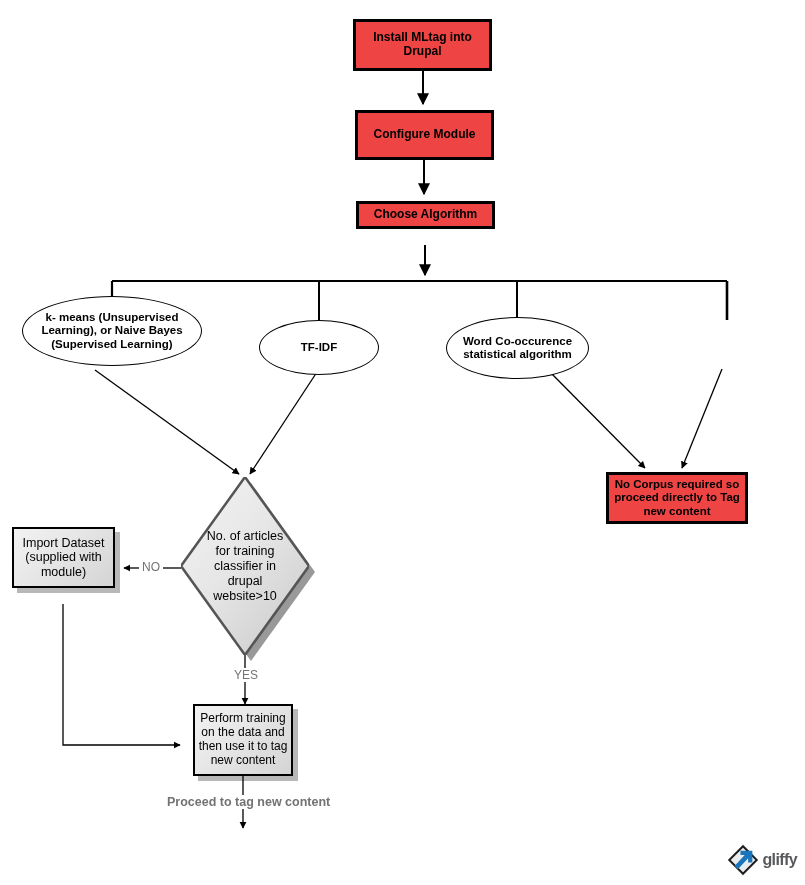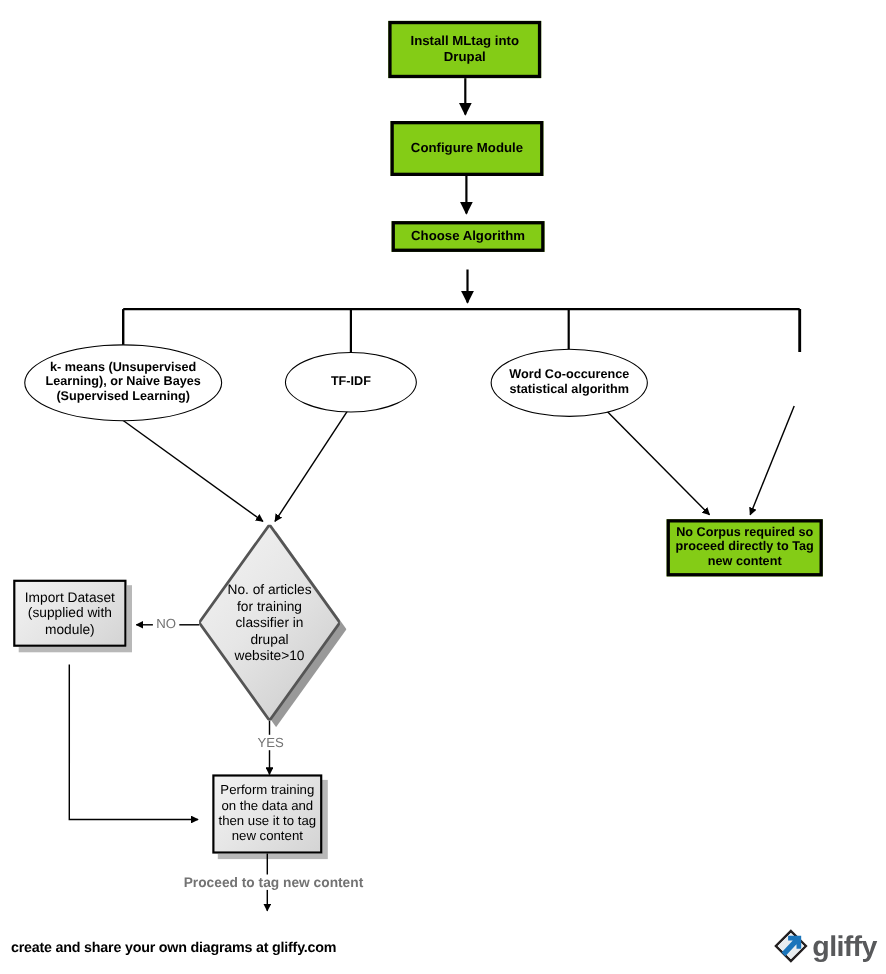--- a/index.html
+++ b/index.html
@@ -35,21 +35,21 @@
     display: flex;
     align-items: center;
     justify-content: center;
     text-align: center;
     line-height: 1.15;
   }
 
   
   .box-strong {
     border: 3px solid #000000;
-    background: #84cc16;
+    background: #ef4444;
     font-weight: bold;
     font-size: 12px;
     color: #000000;
   }
 
   
   .box-gray {
     border: 2px solid #000000;
     background: linear-gradient(135deg, #f2f2f2 0%, #e6e6e6 45%, #d4d4d4 100%);
     box-shadow: 5px 5px 0 rgba(0,0,0,0.28);
@@ -139,21 +139,21 @@
     top: 4px;
     display: flex;
     align-items: center;
     gap: 2px;
   }
   #footer-logo .mark {
     width: 34px;
     height: 34px;
   }
   #footer-logo .wordmark {
-    font-size: 26px;
+    font-size: 16px;
     font-weight: bold;
     color: #58595b;
     letter-spacing: -0.6px;
     line-height: 1;
     text-align: center;
   }
 </style>
 </head>
 <body>
 
@@ -213,21 +213,21 @@
   </div>
 
   <div class="node box-strong" style="left:355px; top:110px; width:139px; height:50px;">
     <span>Configure Module</span>
   </div>
 
   <div class="node box-strong" style="left:356px; top:201px; width:139px; height:28px;">
     <span>Choose Algorithm</span>
   </div>
 
-  <div class="node ellipse big" style="left:22px; top:313px; width:180px; height:70px;align-items:center;">
+  <div class="node ellipse big" style="left:22px; top:296px; width:180px; height:70px;align-items:center;">
     <span>k- means (Unsupervised Learning), or Naive Bayes (Supervised Learning)</span>
   </div>
 
   <div class="node ellipse" style="left:259px; top:320px; width:120px; height:55px;">
     <span>TF-IDF</span>
   </div>
 
   <div class="node ellipse" style="left:446px; top:317px; width:143px; height:62px;">
     <span>Word Co-occurence statistical algorithm</span>
   </div>
@@ -255,21 +255,20 @@
     <span>No Corpus required so proceed directly to Tag new content</span>
   </div>
 
   <div class="edge-label" style="left:139px; top:560px;">NO</div>
 
   <div class="edge-label" style="left:231px; top:668px;">YES</div>
 
   <div class="edge-label bold" style="left:164px; top:795px;">Proceed to tag new content</div>
 
   <div id="footer">
-    <div id="footer-text">create and share your own diagrams at gliffy.com</div>
     <div id="footer-logo">
       <svg class="mark" viewBox="0 0 40 40">
         <polygon points="20,4 36,20 20,36 4,20" fill="#ffffff" stroke="#231f20" stroke-width="2.6"></polygon>
         <polygon points="20,6 34,20 20,34 6,20" fill="#e9edf0"></polygon>
         <path d="M10 27 L22 14 L17 14 L17 9 L31 9 L31 23 L26 23 L26 18 L14 31 Z" fill="#1b75bb"></path>
       </svg>
       <span class="wordmark">gliffy</span>
     </div>
   </div>
 

